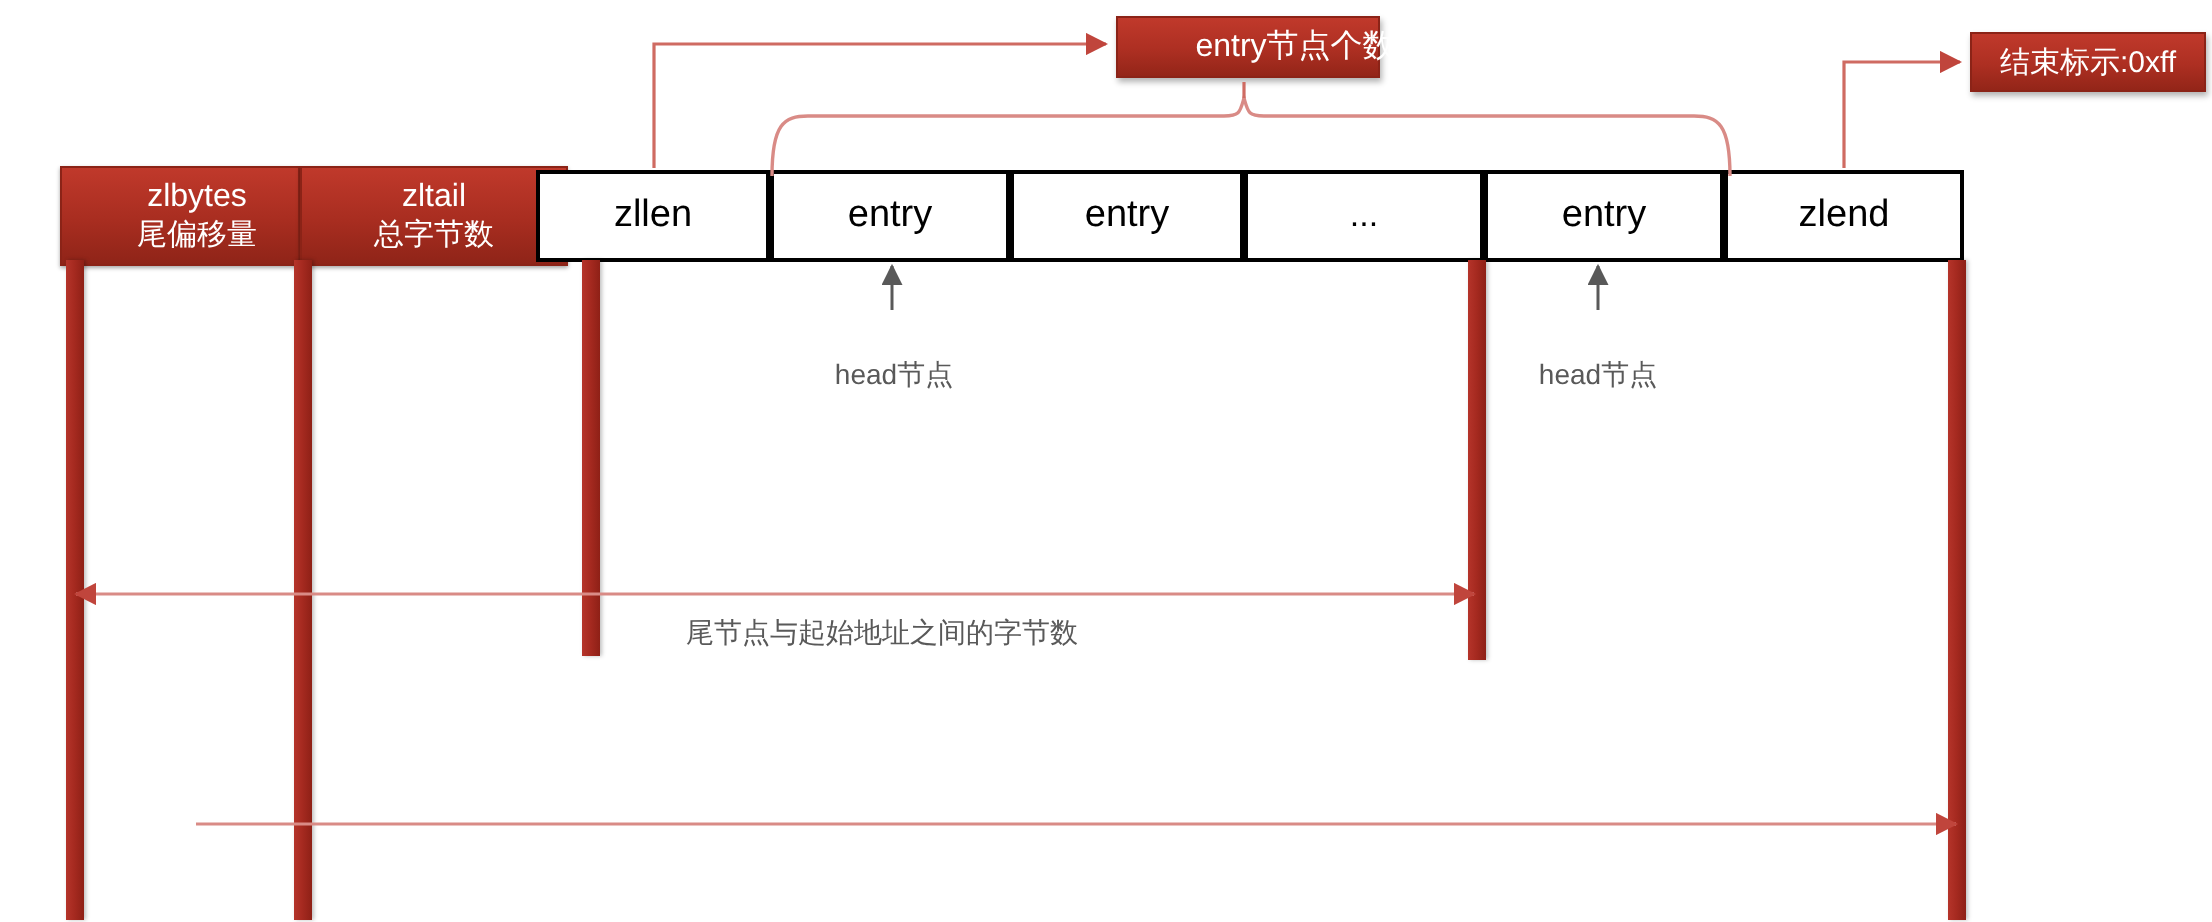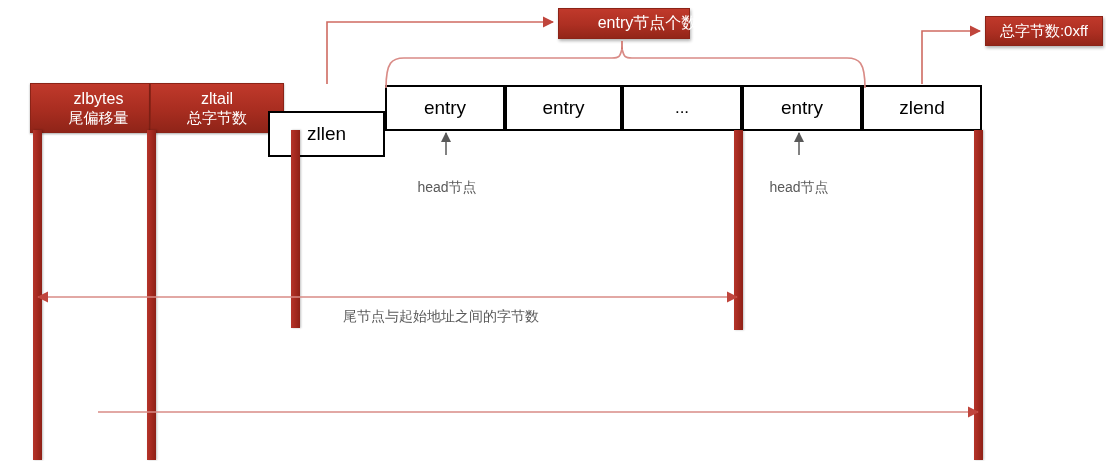--- a/index.html
+++ b/index.html
@@ -75,34 +75,34 @@
 </head>
 <body>
 
 <div id="stage">
 
   <div class="callout" id="callout-entry-count" style="left:558px;top:8px;width:132px;height:31px;padding-left:47px;">
     <span>entry节点个数</span>
   </div>
 
   <div class="callout" id="callout-end-marker" style="left:985px;top:16px;width:118px;height:30px;">
-    <span>总字节数:0xff</span>
+    <span>结束标示:0xff</span>
   </div>
 
   <div class="cell red" style="left:30px;top:83px;width:120px;height:50px;padding-left:17px;">
     <span class="l1">zlbytes</span>
     <span class="l2">尾偏移量</span>
   </div>
 
   <div class="cell red" style="left:150px;top:83px;width:134px;height:50px;">
     <span class="l1">zltail</span>
     <span class="l2">总字节数</span>
   </div>
 
-  <div class="cell white" style="left:268px;top:85px;width:117px;height:46px;margin-top:26px;">
+  <div class="cell white" style="left:268px;top:85px;width:117px;height:46px;">
     <span>zllen</span>
   </div>
 
   <div class="cell white" style="left:385px;top:85px;width:120px;height:46px;">
     <span>entry</span>
   </div>
 
   <div class="cell white" style="left:505px;top:85px;width:117px;height:46px;">
     <span>entry</span>
   </div>

